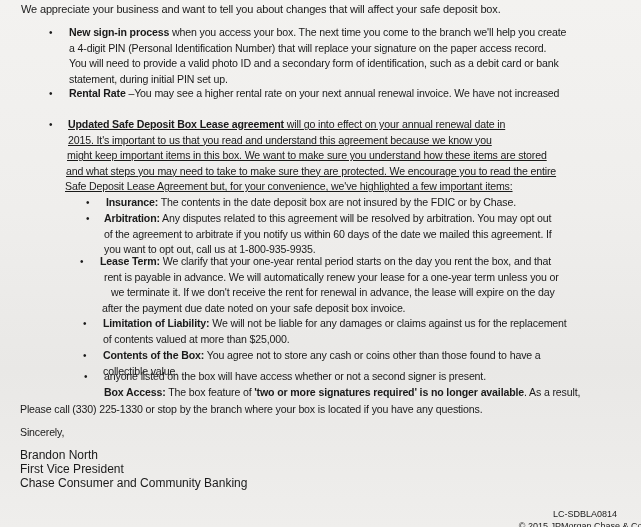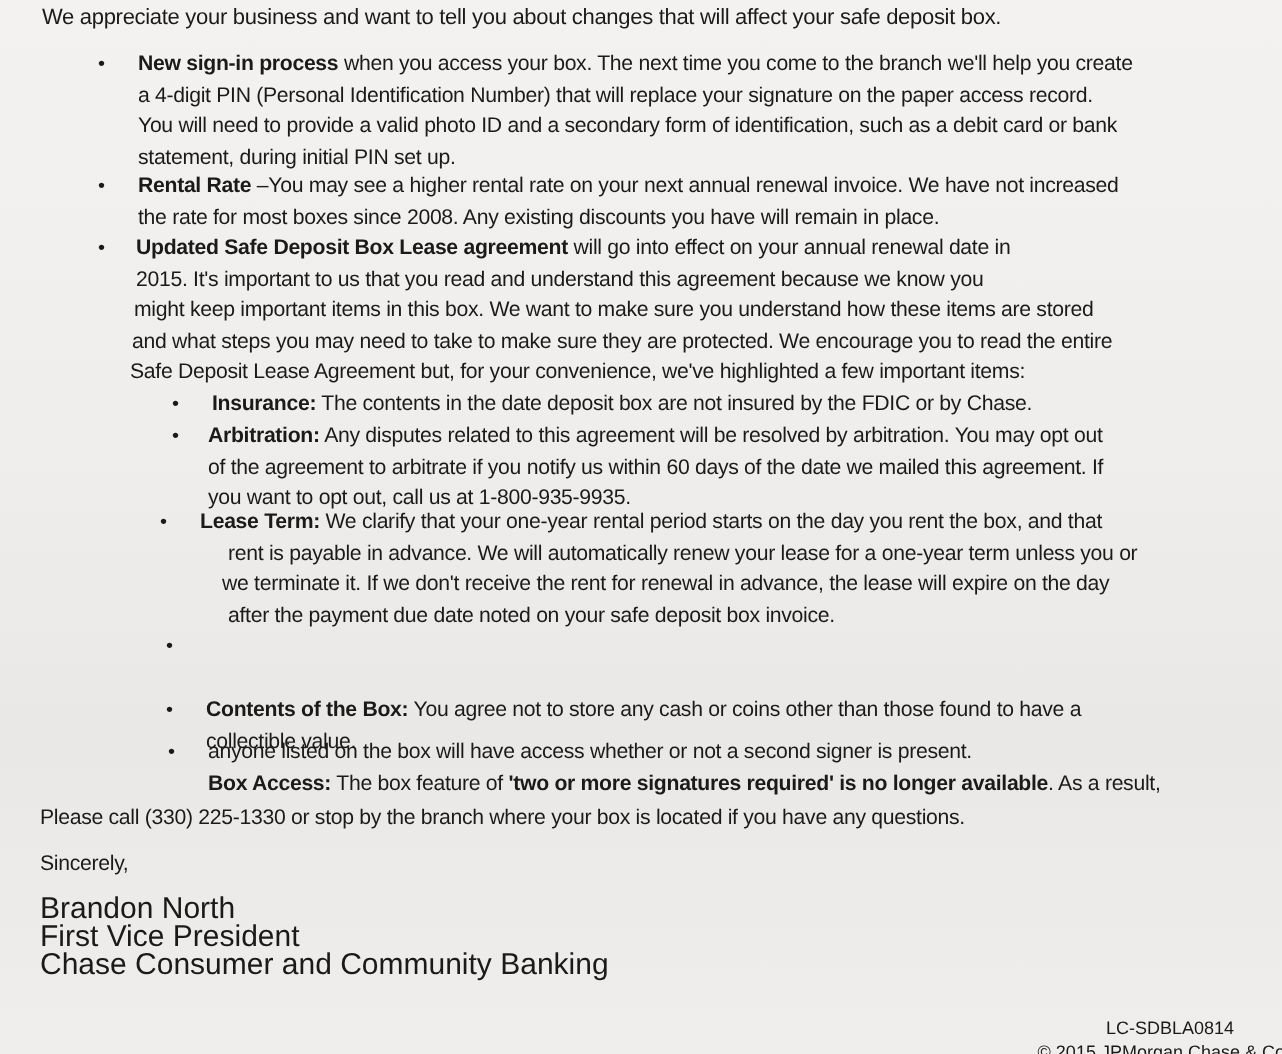--- a/index.html
+++ b/index.html
@@ -11,46 +11,45 @@
     position:relative;
   }
   .page { position:absolute; left:0; top:0; width:641px; height:469px; }
   .p { position:absolute; font-size:10.6px; line-height:15px; white-space:nowrap; letter-spacing:-0.15px; }
   .intro { left:21px; top:2px; font-size:11px; }
   .bullet { position:absolute; font-size:10px; }
   .b1 { left:49px; }
   .b2 { left:86px; }
   .blk { position:absolute; font-size:10.6px; line-height:15.6px; letter-spacing:-0.15px; }
   b { font-weight:bold; }
-  .foot { position:absolute; font-size:15px; line-height:14px; }
+  .foot { position:absolute; font-size:12px; line-height:14px; }
   .code { position:absolute; font-size:9px; right:24px; }
 </style>
 </head>
 <body>
 
 <div class="page">
 
   <div class="p intro">We appreciate your business and want to tell you about changes that will affect your safe deposit box.</div>
 
   <span class="bullet b1" style="top:27px">•</span>
   <div class="blk" style="left:69px; top:25px;">
     <div><b>New sign-in process</b><span> when you access your box.  The next time you come to the branch we'll help you create</span></div>
     <div>a 4-digit PIN (Personal Identification Number) that will replace your signature on the paper access record.</div>
     <div>You will need to provide a valid photo ID and a secondary form of identification, such as a debit card or bank</div>
     <div>statement, during initial PIN set up.</div>
   </div>
 
   <span class="bullet b1" style="top:88px">•</span>
   <div class="blk" style="left:69px; top:86px;">
     <div><b>Rental Rate</b><span> –You may see a higher rental rate on your next annual renewal invoice.  We have not increased</span></div>
-    <div>the rate for most boxes since 2008.  Any existing discounts you have will remain in place.</div>
   </div>
 
   <span class="bullet b1" style="top:119px">•</span>
-  <div class="blk" style="left:68px; top:117px;">
+  <div class="blk" style="left:68px; top:117px;text-decoration:underline;">
     <div><b>Updated Safe Deposit Box Lease agreement</b><span> will go into effect on your annual renewal date in</span></div>
     <div>2015.  It's important to us that you read and understand this agreement because we know you</div>
     <div style="margin-left:-1px">might keep important items in this box. We want to make sure you understand how these items are stored</div>
     <div style="margin-left:-2px">and what steps you may need to take to make sure they are protected. We encourage you to read the entire</div>
     <div style="margin-left:-3px">Safe Deposit Lease Agreement but, for your convenience, we've highlighted a few important items:</div>
   </div>
 
   <span class="bullet b2" style="top:197px">•</span>
   <div class="blk" style="left:106px; top:195px;">
     <div><b>Insurance:</b><span> The contents in the date deposit box are not insured by the FDIC or by Chase.</span></div>
@@ -59,26 +58,30 @@
   <span class="bullet b2" style="top:213px">•</span>
   <div class="blk" style="left:104px; top:211px;">
     <div><b>Arbitration:</b><span> Any disputes related to this agreement will be resolved by arbitration.  You may opt out</span></div>
     <div>of the agreement to arbitrate if you notify us within 60 days of the date we mailed this agreement. If</div>
     <div>you want to opt out, call us at 1-800-935-9935.</div>
   </div>
 
   <span class="bullet" style="left:80px; top:256px">•</span>
   <div class="blk" style="left:100px; top:254px;">
     <div><b>Lease Term:</b><span> We clarify that your one-year rental period starts on the day you rent the box, and that</span></div>
-    <div style="margin-left:14px">rent is payable in advance. We will automatically renew your lease for a one-year term unless you or</div>
+    <div style="margin-left:4px">rent is payable in advance. We will automatically renew your lease for a one-year term unless you or</div>
     <div style="margin-left:11px">we terminate it. If we don't receive the rent for renewal in advance, the lease will expire on the day</div>
-    <div style="margin-left:14px">after the payment due date noted on your safe deposit box invoice.</div>
+    <div style="margin-left:2px">after the payment due date noted on your safe deposit box invoice.</div>
   </div>
 
   <span class="bullet" style="left:83px; top:318px">•</span>
+  <div class="blk" style="left:103px; top:316px;">
+    <div><b>Limitation of Liability:</b><span> We will not be liable for any damages or claims against us for the replacement</span></div>
+    <div>of contents valued at more than $25,000.</div>
+  </div>
 
   <span class="bullet" style="left:83px; top:350px">•</span>
   <div class="blk" style="left:103px; top:348px;">
     <div><b>Contents of the Box:</b><span> You agree not to store any cash or coins other than those found to have a</span></div>
     <div>collectible value.</div>
   </div>
 
   <span class="bullet" style="left:84px; top:371px">•</span>
   <div class="blk" style="left:104px; top:369px;">
     <div>anyone listed on the box will have access whether or not a second signer is present.</div>

